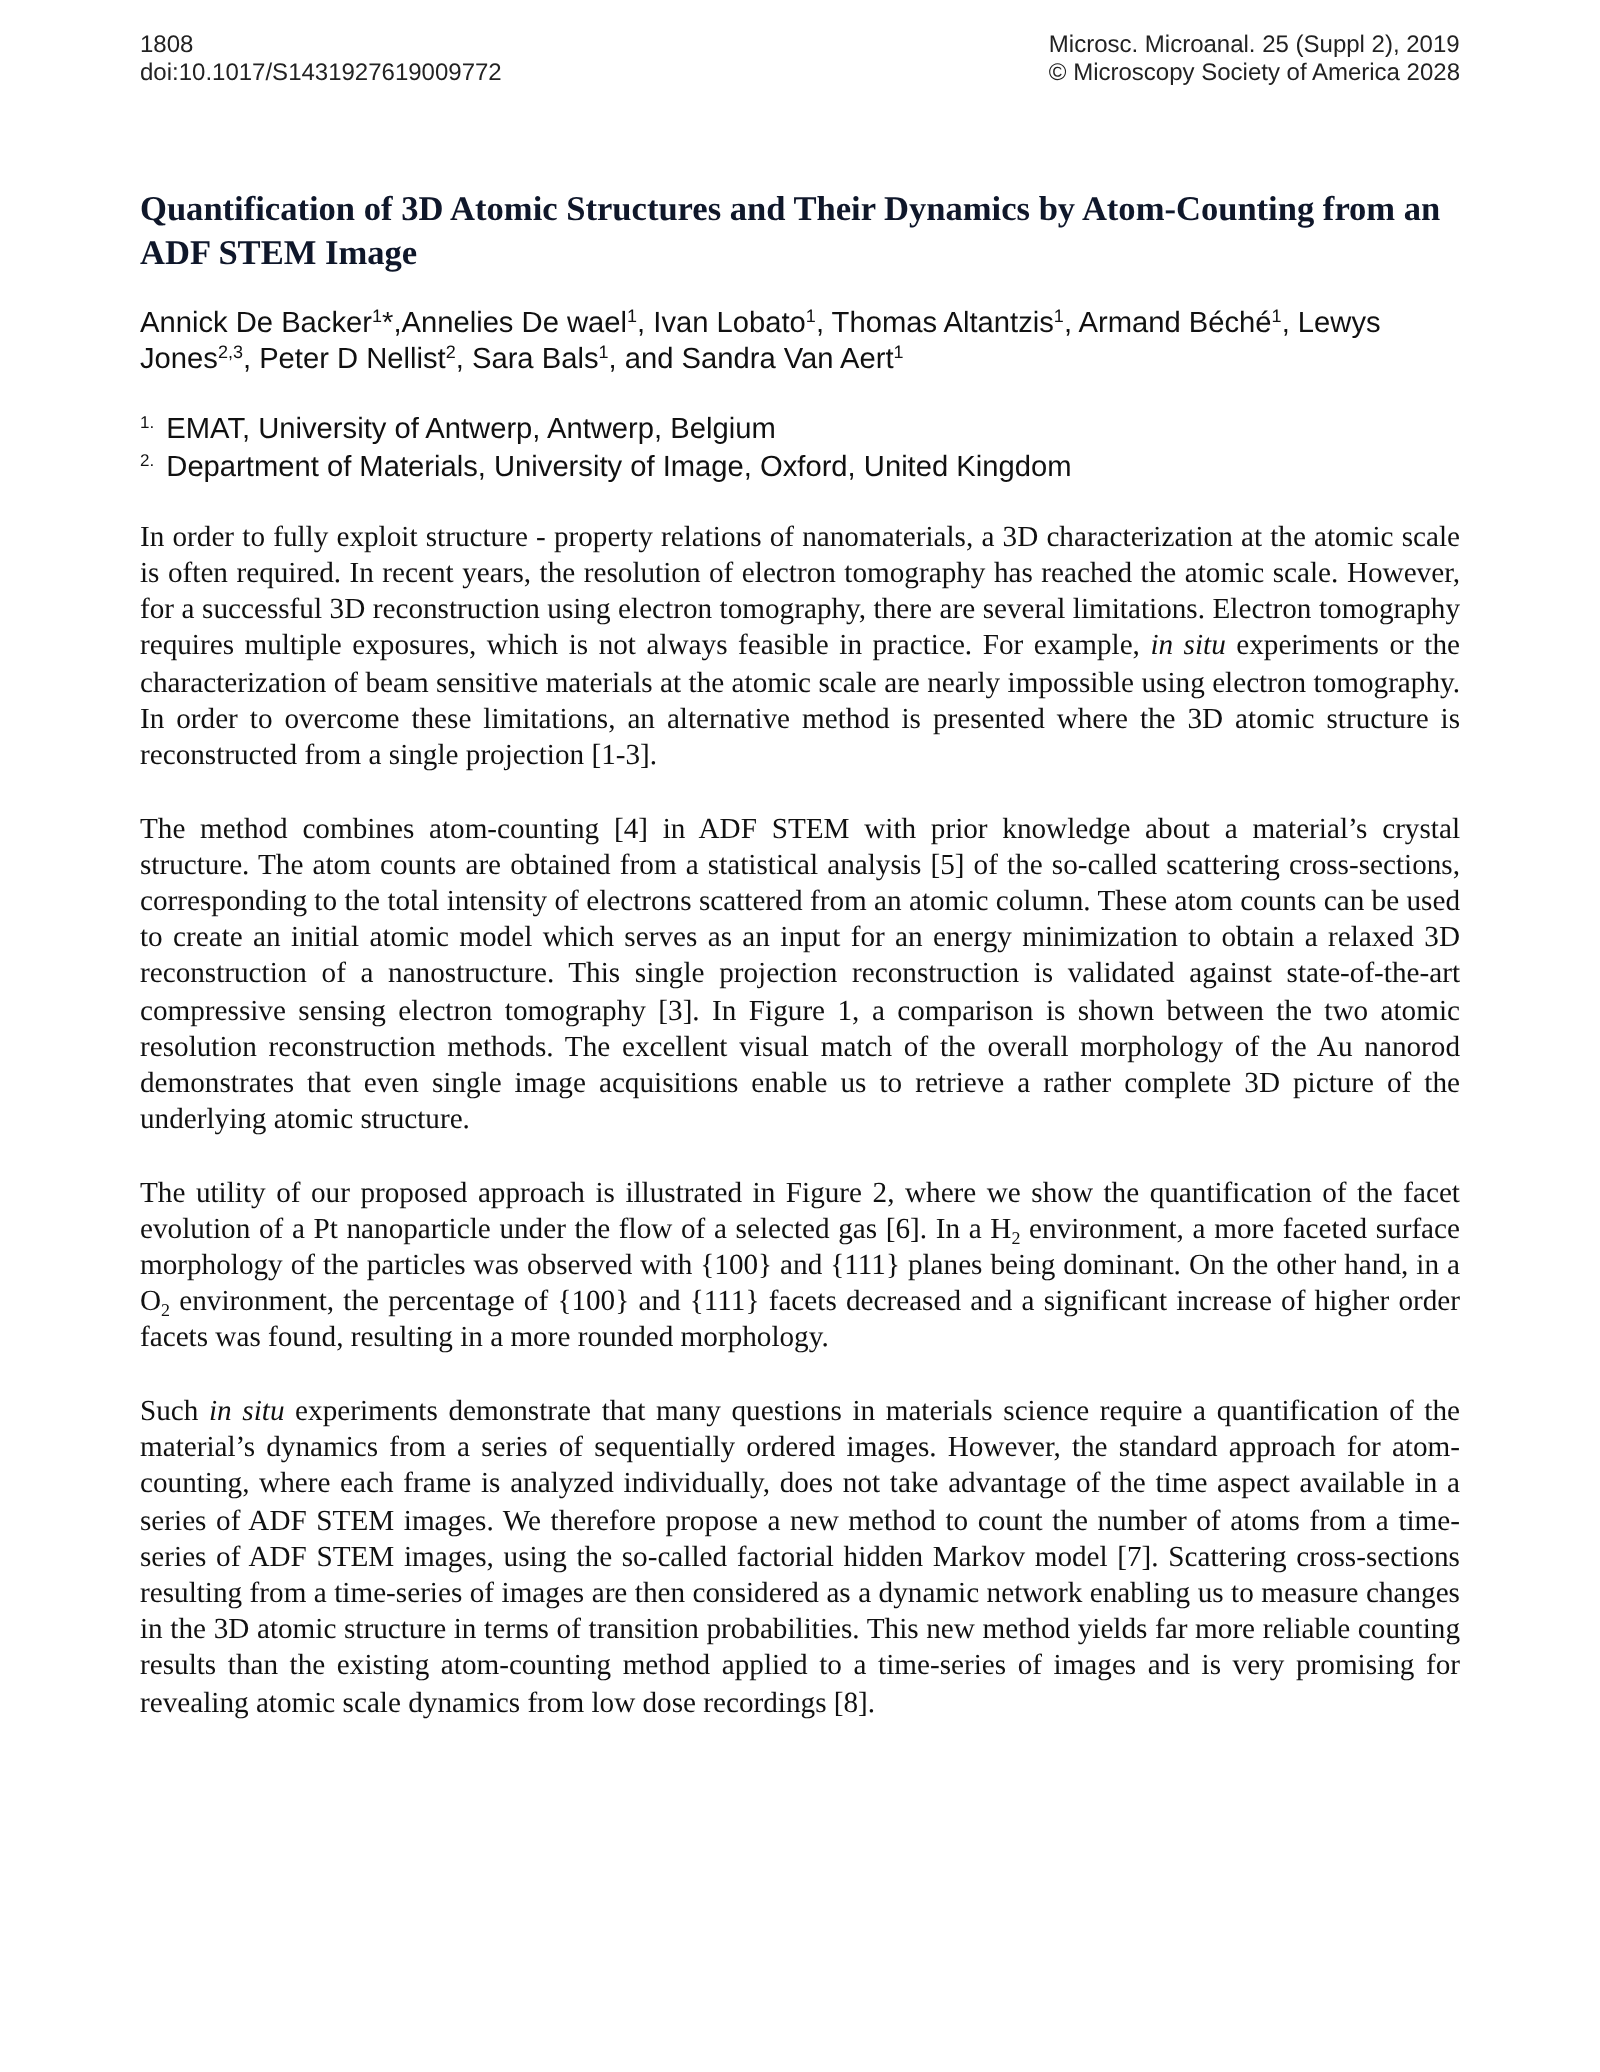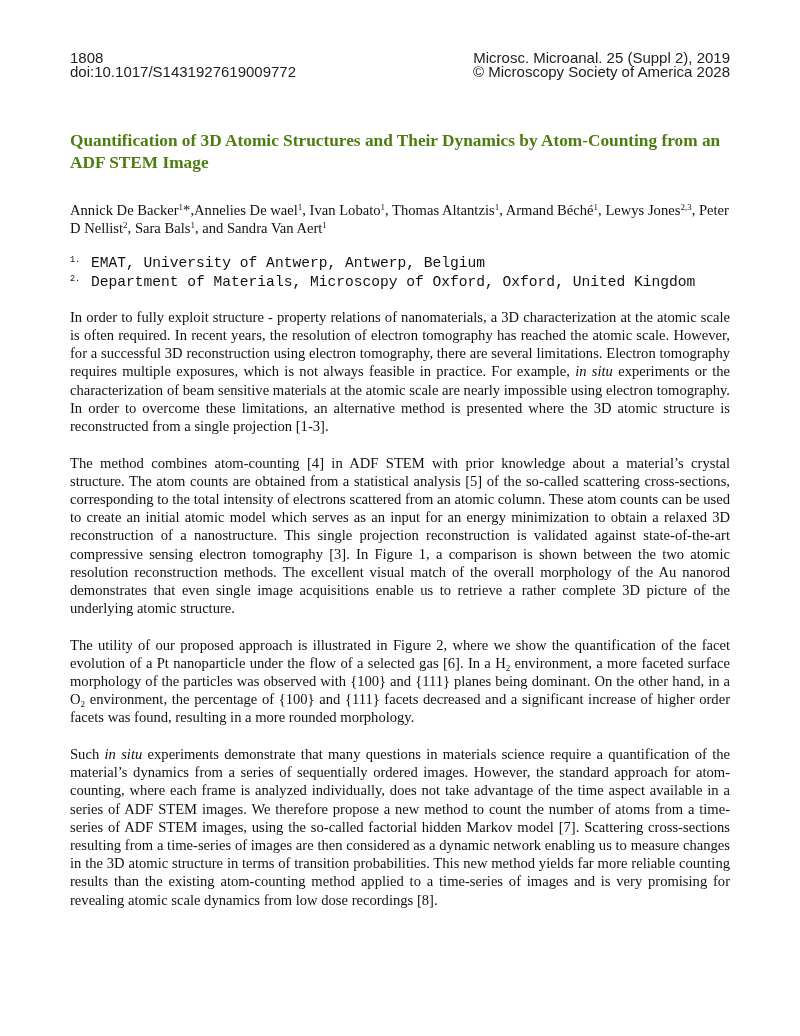--- a/index.html
+++ b/index.html
@@ -17,54 +17,53 @@
     .page {
       position: absolute;
       left: 70px;
       top: 15px;
       width: 660px;
     }
     .running-header {
       display: flex;
       justify-content: space-between;
       font-family: "Liberation Sans", sans-serif;
-      font-size: 15px;
+      font-size: 12px;
       line-height: 14px;
       color: #222222;
-      margin-top: 36px;
     }
     .running-header .right {
-      text-align: right;
+      text-align: left;
     }
     .title {
       font-family: "Liberation Serif", serif;
       font-weight: bold;
       font-size: 17.3px;
       line-height: 21.5px;
       margin: 51px 0 0 0;
-      color: #4d7c0f;
+      color: #0f172a;
     }
     .authors {
-      font-family: Liberation Serif, serif;
+      font-family: Liberation Sans, sans-serif;
       font-size: 14.6px;
       line-height: 18.2px;
-      margin-top: 28px;
+      margin-top: 16px;
     }
     sup {
       font-size: 9px;
       line-height: 0;
       vertical-align: 5px;
     }
     sub {
       font-size: 9px;
       line-height: 0;
       vertical-align: -3px;
     }
     .affiliations {
-      font-family: Liberation Mono, monospace;
+      font-family: Liberation Sans, sans-serif;
       font-size: 14.6px;
       line-height: 18.2px;
       margin-top: 17px;
     }
     .affil-line {
       white-space: nowrap;
     }
     .affil-line sup {
       font-size: 8.5px;
       vertical-align: 5px;
@@ -102,21 +101,21 @@
       <div>© Microscopy Society of America 2028</div>
     </div>
   </div>
 
   <h1 class="title">Quantification of 3D Atomic Structures and Their Dynamics by Atom-Counting from an ADF STEM Image</h1>
 
   <div class="authors"><span>Annick De Backer</span><sup>1</sup><span>*,</span><span>Annelies De wael</span><sup>1</sup><span>, </span><span>Ivan Lobato</span><sup>1</sup><span>, </span><span>Thomas Altantzis</span><sup>1</sup><span>, </span><span>Armand Béché</span><sup>1</sup><span>, </span><span>Lewys Jones</span><sup>2,3</sup><span>, </span><span>Peter D Nellist</span><sup>2</sup><span>, </span><span>Sara Bals</span><sup>1</sup><span>, and </span><span>Sandra Van Aert</span><sup>1</sup></div>
 
   <div class="affiliations">
     <div class="affil-line"><sup>1.</sup> <span>EMAT, University of Antwerp, Antwerp, Belgium</span></div>
-    <div class="affil-line"><sup>2.</sup> <span>Department of Materials, Microscopy of Oxford, Oxford, United Kingdom</span></div>
+    <div class="affil-line"><sup>2.</sup> <span>Department of Materials, University of Image, Oxford, United Kingdom</span></div>
   </div>
 
   <div class="body-text">
     <p><span>In order to fully exploit structure - property relations of nanomaterials, a 3D characterization at the atomic scale is often required. In recent years, the resolution of electron tomography has reached the atomic scale. However, for a successful 3D reconstruction using electron tomography, there are several limitations. Electron tomography requires multiple exposures, which is not always feasible in practice. For example, </span><em>in situ</em><span> experiments or the characterization of beam sensitive materials at the atomic scale are nearly impossible using electron tomography. In order to overcome these limitations, an alternative method is presented where the 3D atomic structure is reconstructed from a single projection [1-3].</span></p>
 
     <p>The method combines atom-counting [4] in ADF STEM with prior knowledge about a material’s crystal structure. The atom counts are obtained from a statistical analysis [5] of the so-called scattering cross-sections, corresponding to the total intensity of electrons scattered from an atomic column. These atom counts can be used to create an initial atomic model which serves as an input for an energy minimization to obtain a relaxed 3D reconstruction of a nanostructure. This single projection reconstruction is validated against state-of-the-art compressive sensing electron tomography [3]. In Figure 1, a comparison is shown between the two atomic resolution reconstruction methods. The excellent visual match of the overall morphology of the Au nanorod demonstrates that even single image acquisitions enable us to retrieve a rather complete 3D picture of the underlying atomic structure.</p>
 
     <p><span>The utility of our proposed approach is illustrated in Figure 2, where we show the quantification of the facet evolution of a Pt nanoparticle under the flow of a selected gas [6]. In a H</span><sub>2</sub><span> environment, a more faceted surface morphology of the particles was observed with {100} and {111} planes being dominant. On the other hand, in a O</span><sub>2</sub><span> environment, the percentage of {100} and {111} facets decreased and a significant increase of higher order facets was found, resulting in a more rounded morphology.</span></p>
 
     <p><span>Such </span><em>in situ</em><span> experiments demonstrate that many questions in materials science require a quantification of the material’s dynamics from a series of sequentially ordered images. However, the standard approach for atom-counting, where each frame is analyzed individually, does not take advantage of the time aspect available in a series of ADF STEM images. We therefore propose a new method to count the number of atoms from a time-series of ADF STEM images, using the so-called factorial hidden Markov model [7]. Scattering cross-sections resulting from a time-series of images are then considered as a dynamic network enabling us to measure changes in the 3D atomic structure in terms of transition probabilities. This new method yields far more reliable counting results than the existing atom-counting method applied to a time-series of images and is very promising for revealing atomic scale dynamics from low dose recordings [8].</span></p>

